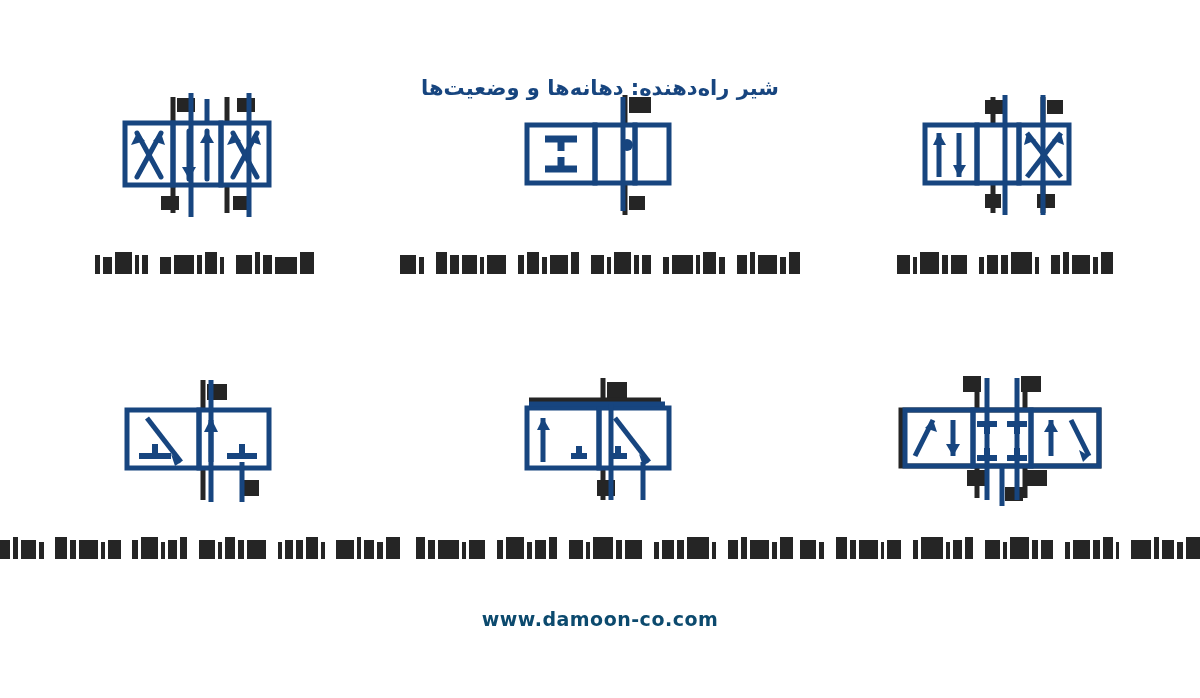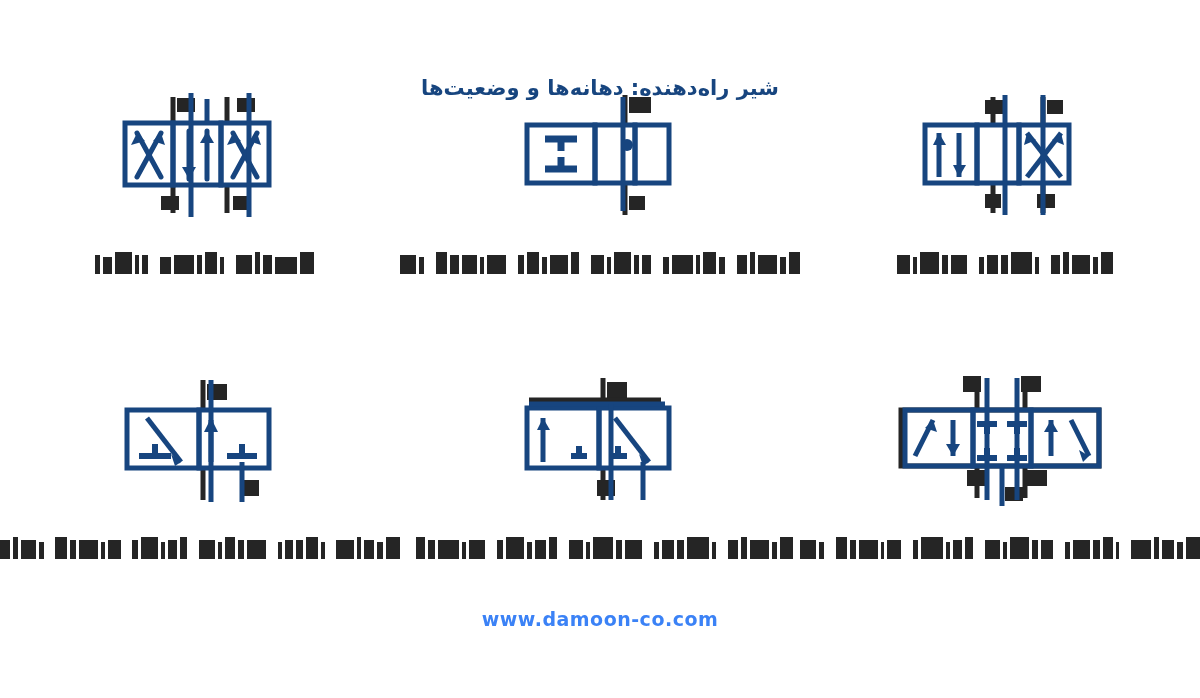--- a/index.html
+++ b/index.html
@@ -39,21 +39,21 @@
     margin-top: 38px;
   }
 
   
   .page-footer {
     position: absolute;
     top: 606px;
     left: 0;
     width: 1200px;
     text-align: center;
-    color: #3b82f6;
+    color: #0c4a6e;
     font-size: 19px;
     font-weight: bold;
     line-height: 26px;
     letter-spacing: 0.5px;
   }
 
   
   .valve-grid {
     position: absolute;
     top: 80px;

